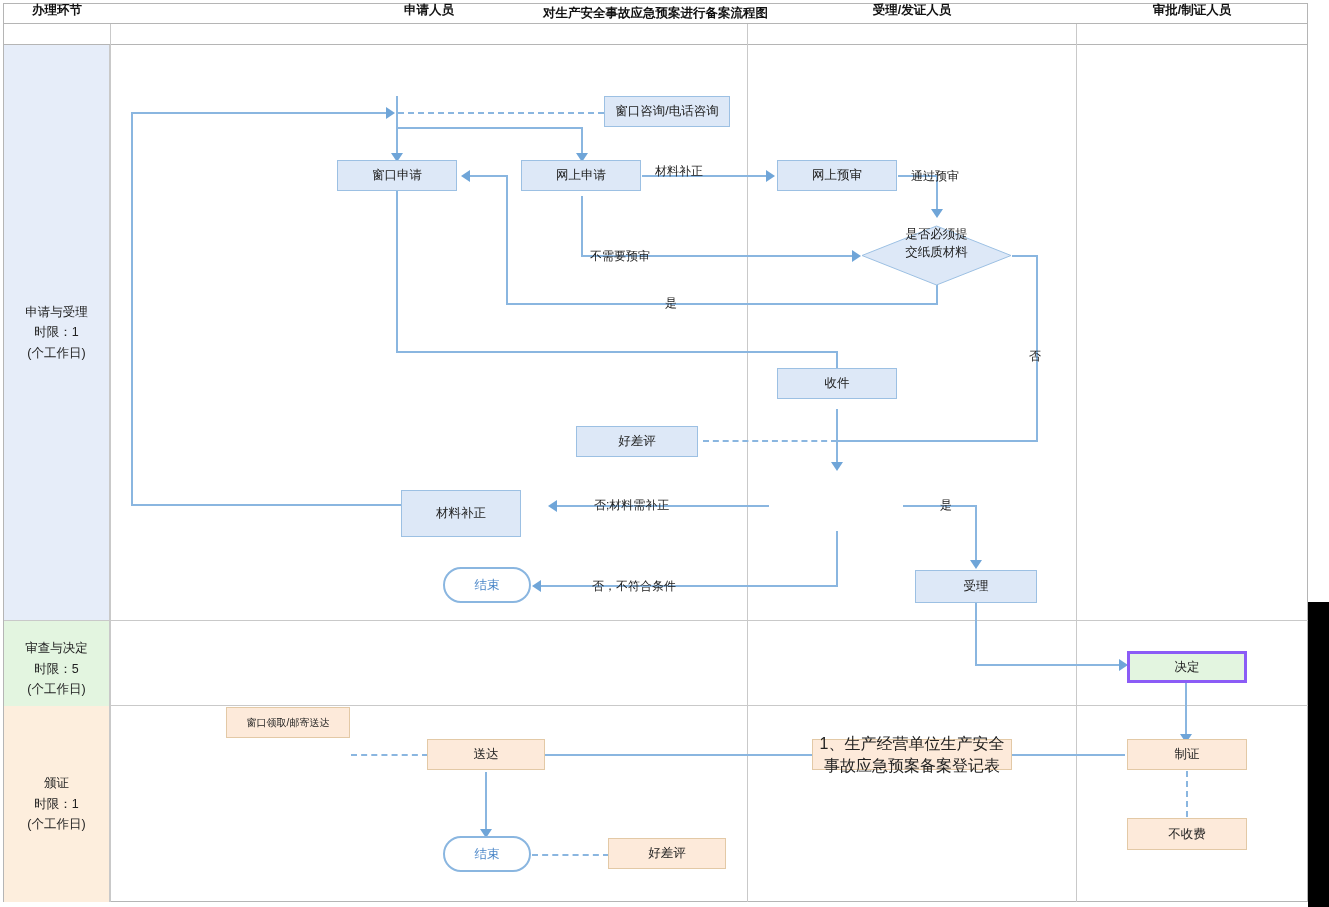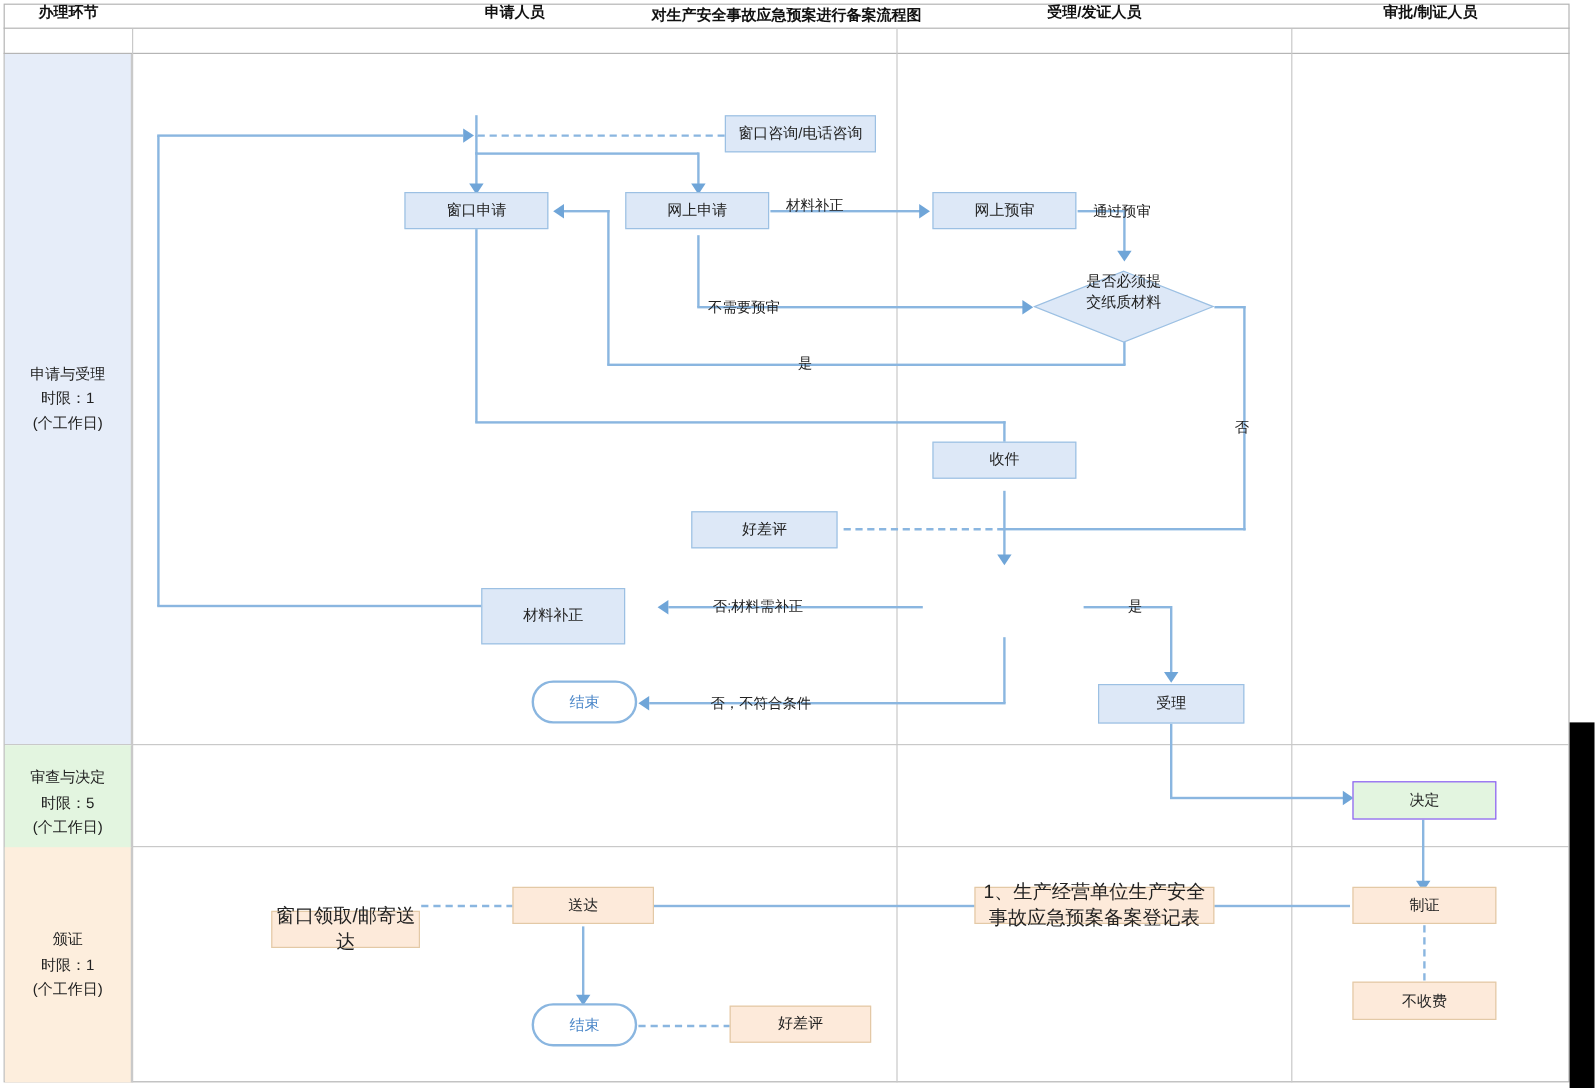--- a/index.html
+++ b/index.html
@@ -21,21 +21,21 @@
 
   
   .stage{position:absolute;left:4px;width:106px;display:flex;flex-direction:column;
     align-items:center;justify-content:center;text-align:center;font-size:12.5px;color:#222;line-height:1.65;
     border-right:1px solid #c9c9c9;box-sizing:border-box;}
 
   
   .node{position:absolute;box-sizing:border-box;display:flex;align-items:center;justify-content:center;
     text-align:center;font-size:12.5px;line-height:1.35;}
   .box-blue{background:#dde8f7;border:1px solid #9cc0e3;color:#222;}
-  .box-green{background:#e3f5e0;border:1px solid #8b5cf6;color:#222;}
+  .box-green{background:#e3f5e0;border:3px solid #8b5cf6;color:#222;}
   .box-orange{background:#fdeada;border:1px solid #e3c9a6;color:#222;}
   .term{background:#ffffff;border:2px solid #8ab6e0;border-radius:22px;color:#4a86c8;}
   .diamond{position:absolute;}
   .diamond svg{display:block;}
   .diamond .dlabel{position:absolute;left:0;top:0;width:100%;height:100%;
     display:flex;flex-direction:column;align-items:center;justify-content:flex-start;
     font-size:12.5px;color:#222;line-height:1.45;text-align:center;}
 
   
   .seg{position:absolute;background:#8ab6e0;}
@@ -207,21 +207,21 @@
   <div class="node box-green" style="left:1127px;top:651px;width:120px;height:32px;">决定</div>
 
   <div class="node box-orange" style="left:1127px;top:739px;width:120px;height:31px;">制证</div>
 
   <div class="node box-orange" style="left:1127px;top:818px;width:120px;height:32px;">不收费</div>
 
   <div class="node box-orange" style="left:812px;top:739px;width:200px;height:31px;font-size:16px;">1、生产经营单位生产安全事故应急预案备案登记表</div>
 
   <div class="node box-orange" style="left:427px;top:739px;width:118px;height:31px;">送达</div>
 
-  <div class="node box-orange" style="left:226px;top:759px;width:124px;height:31px;font-size:16px;">窗口领取/邮寄送达</div>
+  <div class="node box-orange" style="left:226px;top:707px;width:124px;height:31px;font-size:10px;">窗口领取/邮寄送达</div>
 
   <div class="node term" style="left:443px;top:836px;width:88px;height:36px;">结束</div>
 
   <div class="node box-orange" style="left:608px;top:838px;width:118px;height:31px;">好差评</div>
 
   <div class="blackbar" style="left:1308px;top:602px;width:21px;height:305px;"></div>
 
 </div>
 
 </body></html>

